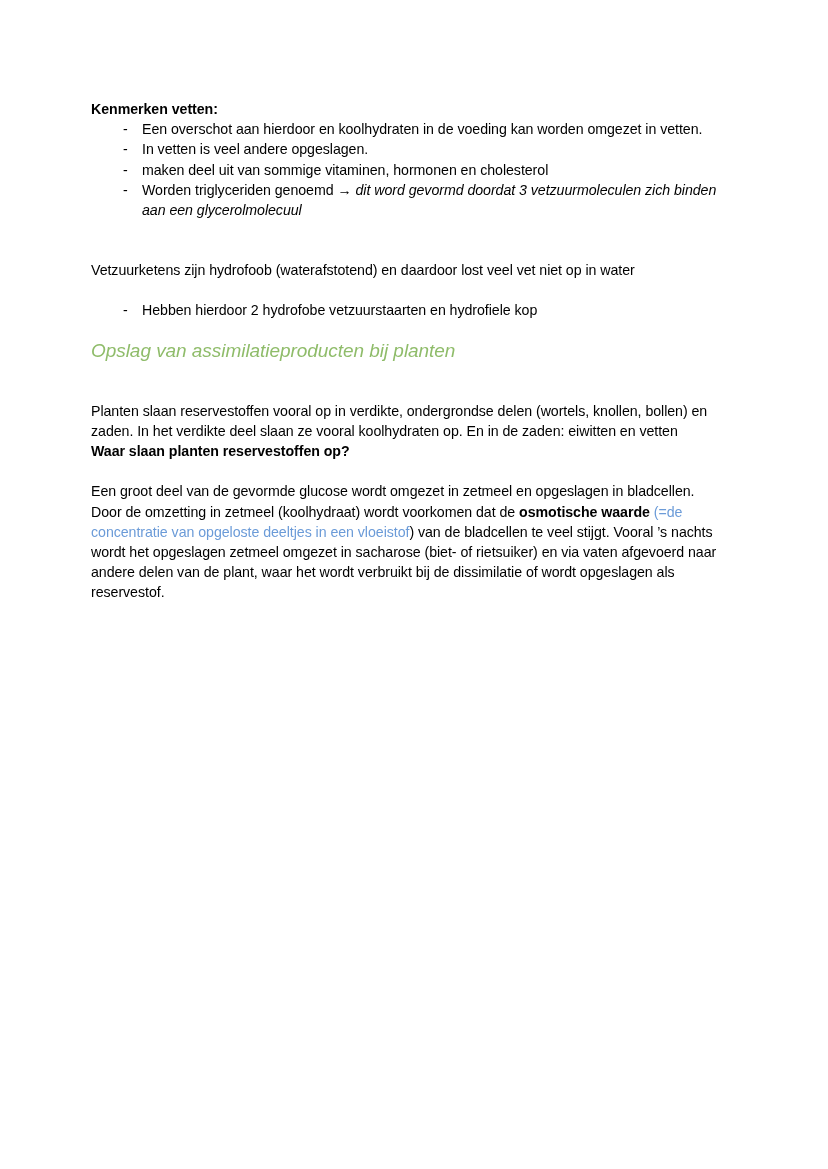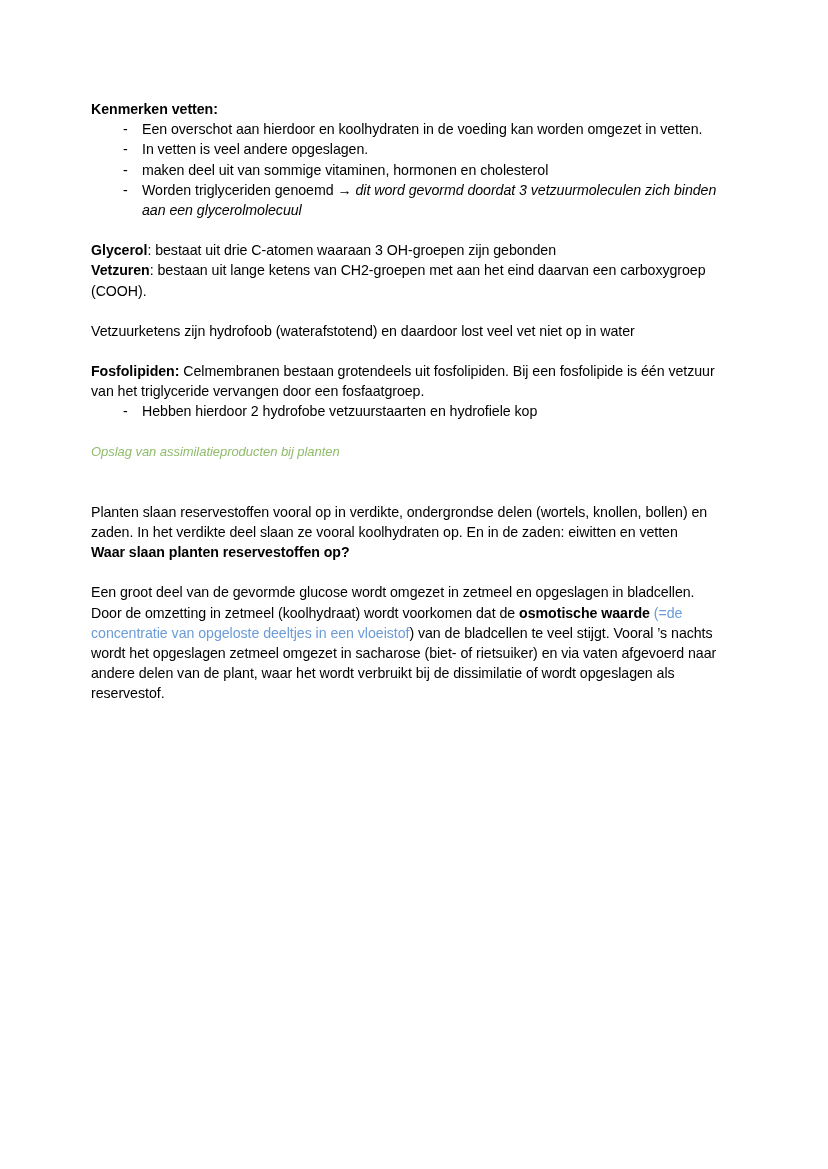--- a/index.html
+++ b/index.html
@@ -41,21 +41,21 @@
   }
   b, .b {
     font-weight: bold;
   }
   i, .i {
     font-style: italic;
   }
   .green-head {
     font-style: italic;
     color: #8FBC6A;
-    font-size: 13px;
+    font-size: 19px;
     line-height: 20.2px;
     margin: 0;
   }
   .blue {
     color: #6B9BD8;
   }
   ul.dash {
     list-style: none;
     margin: 0;
     padding: 0;
@@ -100,35 +100,30 @@
         </li>
         <li>
           <span class="marker">-</span>
           <span>Worden triglyceriden genoemd </span><span class="arrow">→</span><span class="i"> dit word gevormd doordat 3 vetzuurmoleculen zich binden aan een glycerolmolecuul</span>
         </li>
       </ul>
     </div>
 
     <div class="gap"></div>
 
-    <div class="blk">
-      <p class="para"><span class="b">Glycerol</span><span>: bestaat uit drie C-atomen waaraan 3 OH-groepen zijn gebonden</span></p>
-      <p class="para"><span class="b">Vetzuren</span><span>: bestaan uit lange ketens van CH2-groepen met aan het eind daarvan een carboxygroep (COOH).</span></p>
-    </div>
 
     <div class="gap"></div>
 
     <div class="blk">
       <p class="para">Vetzuurketens zijn hydrofoob (waterafstotend) en daardoor lost veel vet niet op in water</p>
     </div>
 
     <div class="gap"></div>
 
     <div class="blk">
-      <p class="para"><span class="b">Fosfolipiden:</span><span> Celmembranen bestaan grotendeels uit fosfolipiden. Bij een fosfolipide is één vetzuur van het triglyceride vervangen door een fosfaatgroep.</span></p>
       <ul class="dash">
         <li>
           <span class="marker">-</span>
           <span>Hebben hierdoor 2 hydrofobe vetzuurstaarten en hydrofiele kop</span>
         </li>
       </ul>
     </div>
 
     <div class="gap"></div>
 

